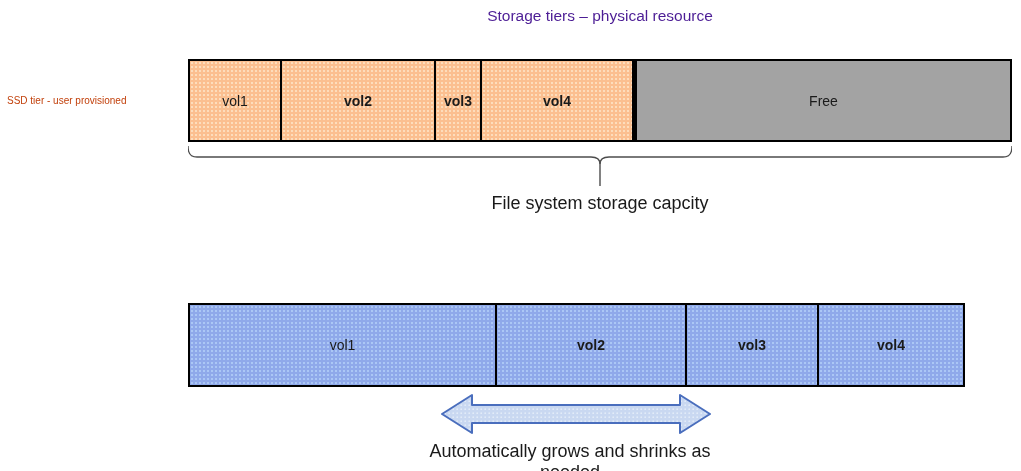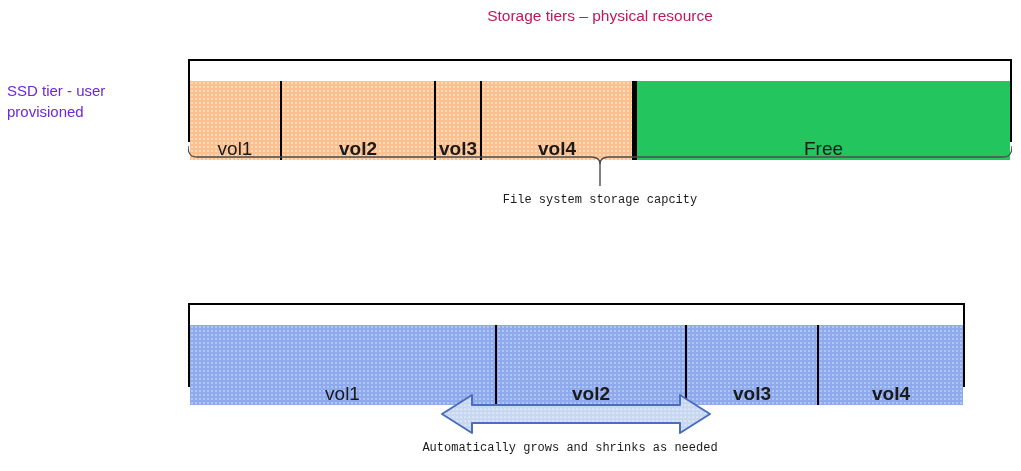--- a/index.html
+++ b/index.html
@@ -16,75 +16,73 @@
     background: #ffffff;
     overflow: hidden;
   }
   .title {
     position: absolute;
     left: 188px;
     top: 7px;
     width: 824px;
     text-align: center;
     font-size: 15.5px;
-    color: #be185d;
+    color: #4c1d95;
   }
   .row-label {
     position: absolute;
-    font-size: 15px;
-    color: #6d28d9;
+    font-size: 10px;
+    color: #c2410c;
     display: flex;
     align-items: center;
     line-height: 21px;
   }
   .row-label.ssd    { left: 7px;  top: 59px;  height: 83px; width: 172px; }
   .row-label.cap    { left: 14px; top: 303px; height: 84px; width: 142px; }
   .bar {
     position: absolute;
     display: flex;
     box-sizing: border-box;
     border: 2px solid #000000;
     background: #ffffff;
   }
   .bar.ssd { left: 188px; top: 59px;  width: 824px; height: 83px; }
   .bar.cap { left: 188px; top: 303px; width: 777px; height: 84px; }
   .seg {
     box-sizing: border-box;
     display: flex;
-    align-items: flex-end;
+    align-items: center;
     justify-content: center;
-    font-size: 19px;
+    font-size: 14px;
     color: #1a1a1a;
     height: 100%;
-    margin-top: 20px;
   }
   .seg.orange {
     background-color: #fbbf90;
     background-image: radial-gradient(#fdddbc 1px, rgba(0,0,0,0) 1.3px);
     background-size: 4px 4px;
   }
   .seg.blue {
     background-color: #8fa9ea;
     background-image: radial-gradient(#abc7f5 1px, rgba(0,0,0,0) 1.3px);
     background-size: 4px 4px;
   }
   .seg.div { border-left: 2px solid #000000; font-weight: bold; }
   .seg.free {
     border-left: 5px solid #000000;
-    background: #22c55e;
+    background: #a3a3a3;
     flex: 1 1 auto;
   }
   .seg.grow { flex: 1 1 auto; }
   .shape { position: absolute; }
   .caption {
     position: absolute;
-    font-size: 12px;
+    font-size: 18px;
     color: #1a1a1a;
     text-align: center;
-    font-family: Liberation Mono, monospace;
   }
   .caption.brace-cap { left: 188px; top: 193px; width: 824px; }
   .caption.arrow-cap { left: 420px; top: 441px; width: 300px; }
 </style>
 </head>
 <body>
 
 <div class="canvas">
 
   <div class="title">Storage tiers – physical resource</div>

